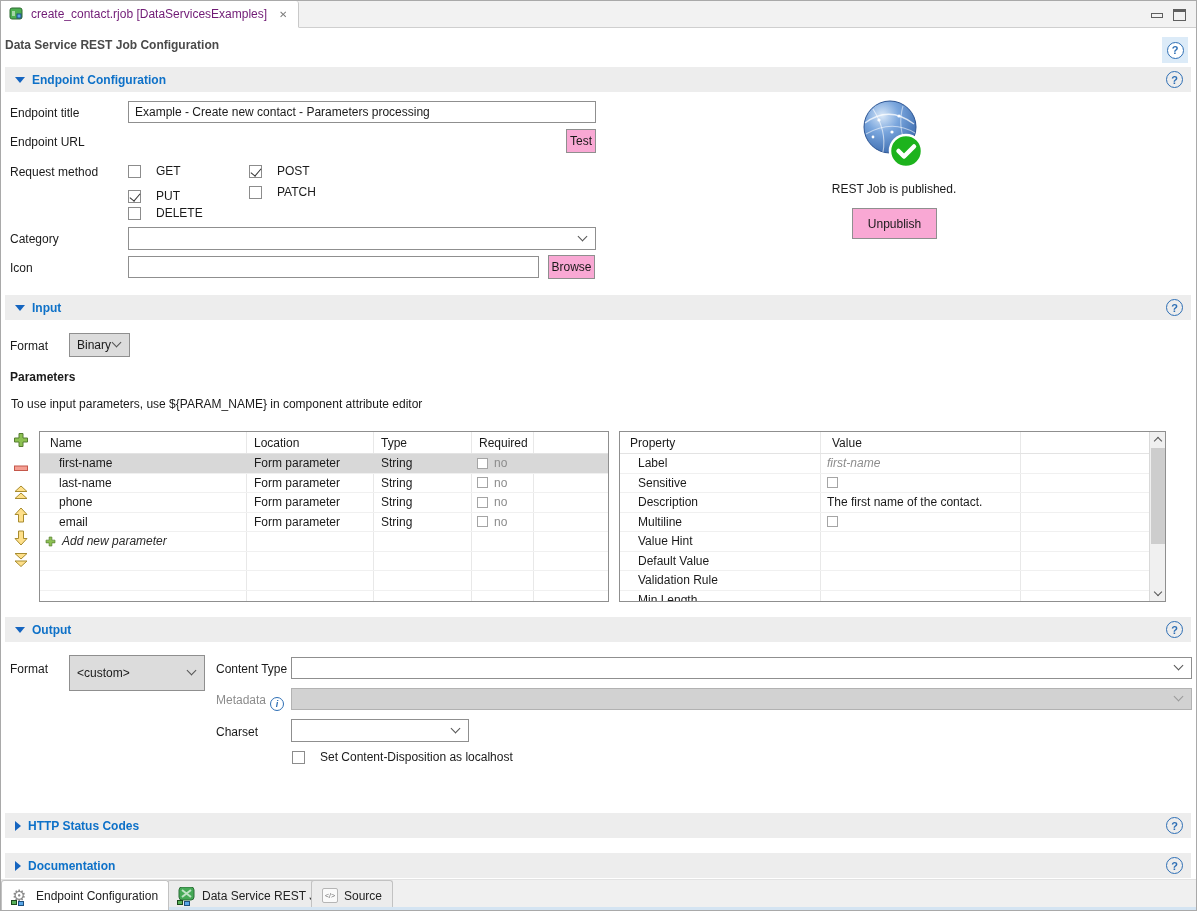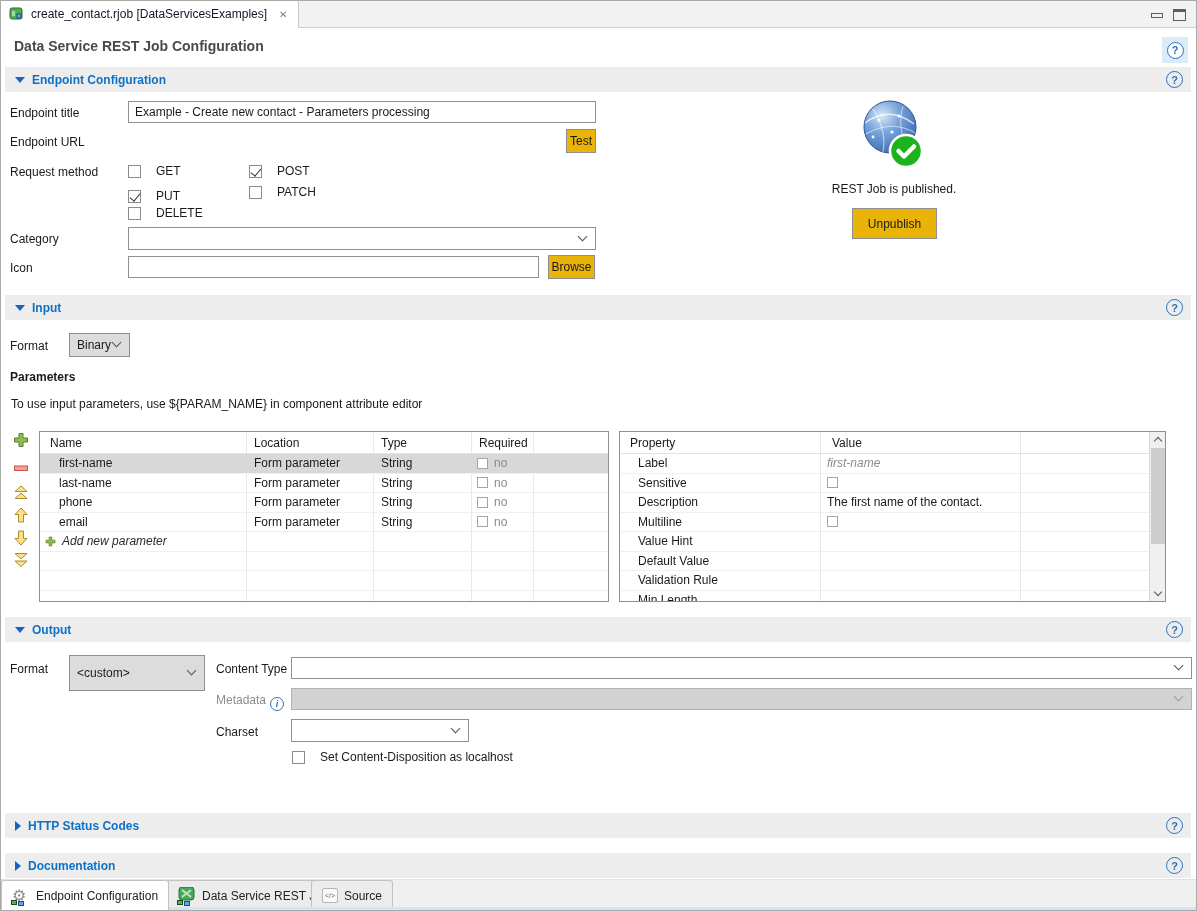--- a/index.html
+++ b/index.html
@@ -7,52 +7,52 @@
   #app { position:relative; width:1197px; height:911px; background:#ffffff;
          border:1px solid #a9a9a9; overflow:hidden; font-size:12px; color:#1a1a1a; }
 
   
   .tabstrip { position:absolute; left:0; top:0; right:0; height:27px; background:#f2f2f2;
               border-bottom:1px solid #cfcfcf; }
   .etab { position:absolute; left:0; top:0; height:27px; background:#fff;
           border-right:1px solid #c9c9c9; border-bottom:1px solid #fff;
           display:flex; align-items:center; gap:6px; padding:0 10px 0 8px;
           border-top-right-radius:3px; }
-  .etab-label { color:#0f172a; }
+  .etab-label { color:#701a75; }
   .etab-close { color:#7b7b7b; font-size:10px; margin-left:6px; cursor:pointer; }
   .win-min { position:absolute; right:33px; top:12px; width:12px; height:5px;
              border:1px solid #5f5f5f; background:#f2f2f2; }
   .win-max { position:absolute; right:10px; top:8px; width:13px; height:12px;
              border:1px solid #5f5f5f; border-top-width:3px; background:#f2f2f2; }
 
   
   .lbl { position:absolute; white-space:nowrap; }
   .bold { font-weight:bold; }
   .gray { color:#8c8c8c; }
   .ph { font-style:italic; color:#8c8c8c; }
-  .title { position:absolute; left:13px; top:37px; font-size:14px; font-weight:bold; color:#4a4a4a; }
+  .title { position:absolute; left:4px; top:37px; font-size:12px; font-weight:bold; color:#4a4a4a; }
 
   .qmark { display:inline-flex; align-items:center; justify-content:center;
            width:17px; height:17px; border:1.5px solid #2e6fb5; border-radius:50%;
            color:#2e6fb5; font-weight:bold; font-size:11px; cursor:pointer; background:#fff; }
   .help-box { position:absolute; right:8px; top:36px; width:26px; height:26px; background:#dcebf8;
               display:flex; align-items:center; justify-content:center; }
 
   .sec { position:absolute; left:4px; right:5px; height:25px; background:#ededed;
          display:flex; align-items:center; padding:0 8px 0 10px; cursor:pointer; }
   .sec-label { color:#0e71c8; font-weight:bold; margin-left:7px; }
   .tri-down { width:0; height:0; border-left:5px solid transparent; border-right:5px solid transparent;
               border-top:6px solid #1565c0; }
   .tri-right { width:0; height:0; border-top:5px solid transparent; border-bottom:5px solid transparent;
                border-left:6px solid #1565c0; }
   .sec-help { margin-left:auto; background:transparent; }
 
   .tin { position:absolute; border:1px solid #8f8f8f; background:#fff; height:22px;
          display:flex; align-items:center; padding:0 6px; white-space:nowrap; overflow:hidden; }
-  .btn { position:absolute; border:1px solid #8f8f8f; background:#eab308; display:flex;
+  .btn { position:absolute; border:1px solid #8f8f8f; background:#f9a8d4; display:flex;
          align-items:center; justify-content:center; cursor:pointer; color:#1a1a1a; }
   .combo { position:absolute; border:1px solid #8f8f8f; background:#fff; display:flex;
            align-items:center; padding:0 22px 0 7px; cursor:pointer; white-space:nowrap; }
   .combo.graybg { background:#dcdcdc; }
   .combo.disabled { background:#d2d2d2; border-color:#b2b2b2; }
   .chev { position:absolute; right:9px; top:50%; width:7px; height:7px; margin-top:-6px;
           border-right:1.6px solid #555; border-bottom:1.6px solid #555; transform:rotate(45deg); }
   .combo.disabled .chev { border-color:#9a9a9a; }
 
   .cb { width:13px; height:13px; border:1px solid #8c8c8c; background:#fff; display:inline-block;

